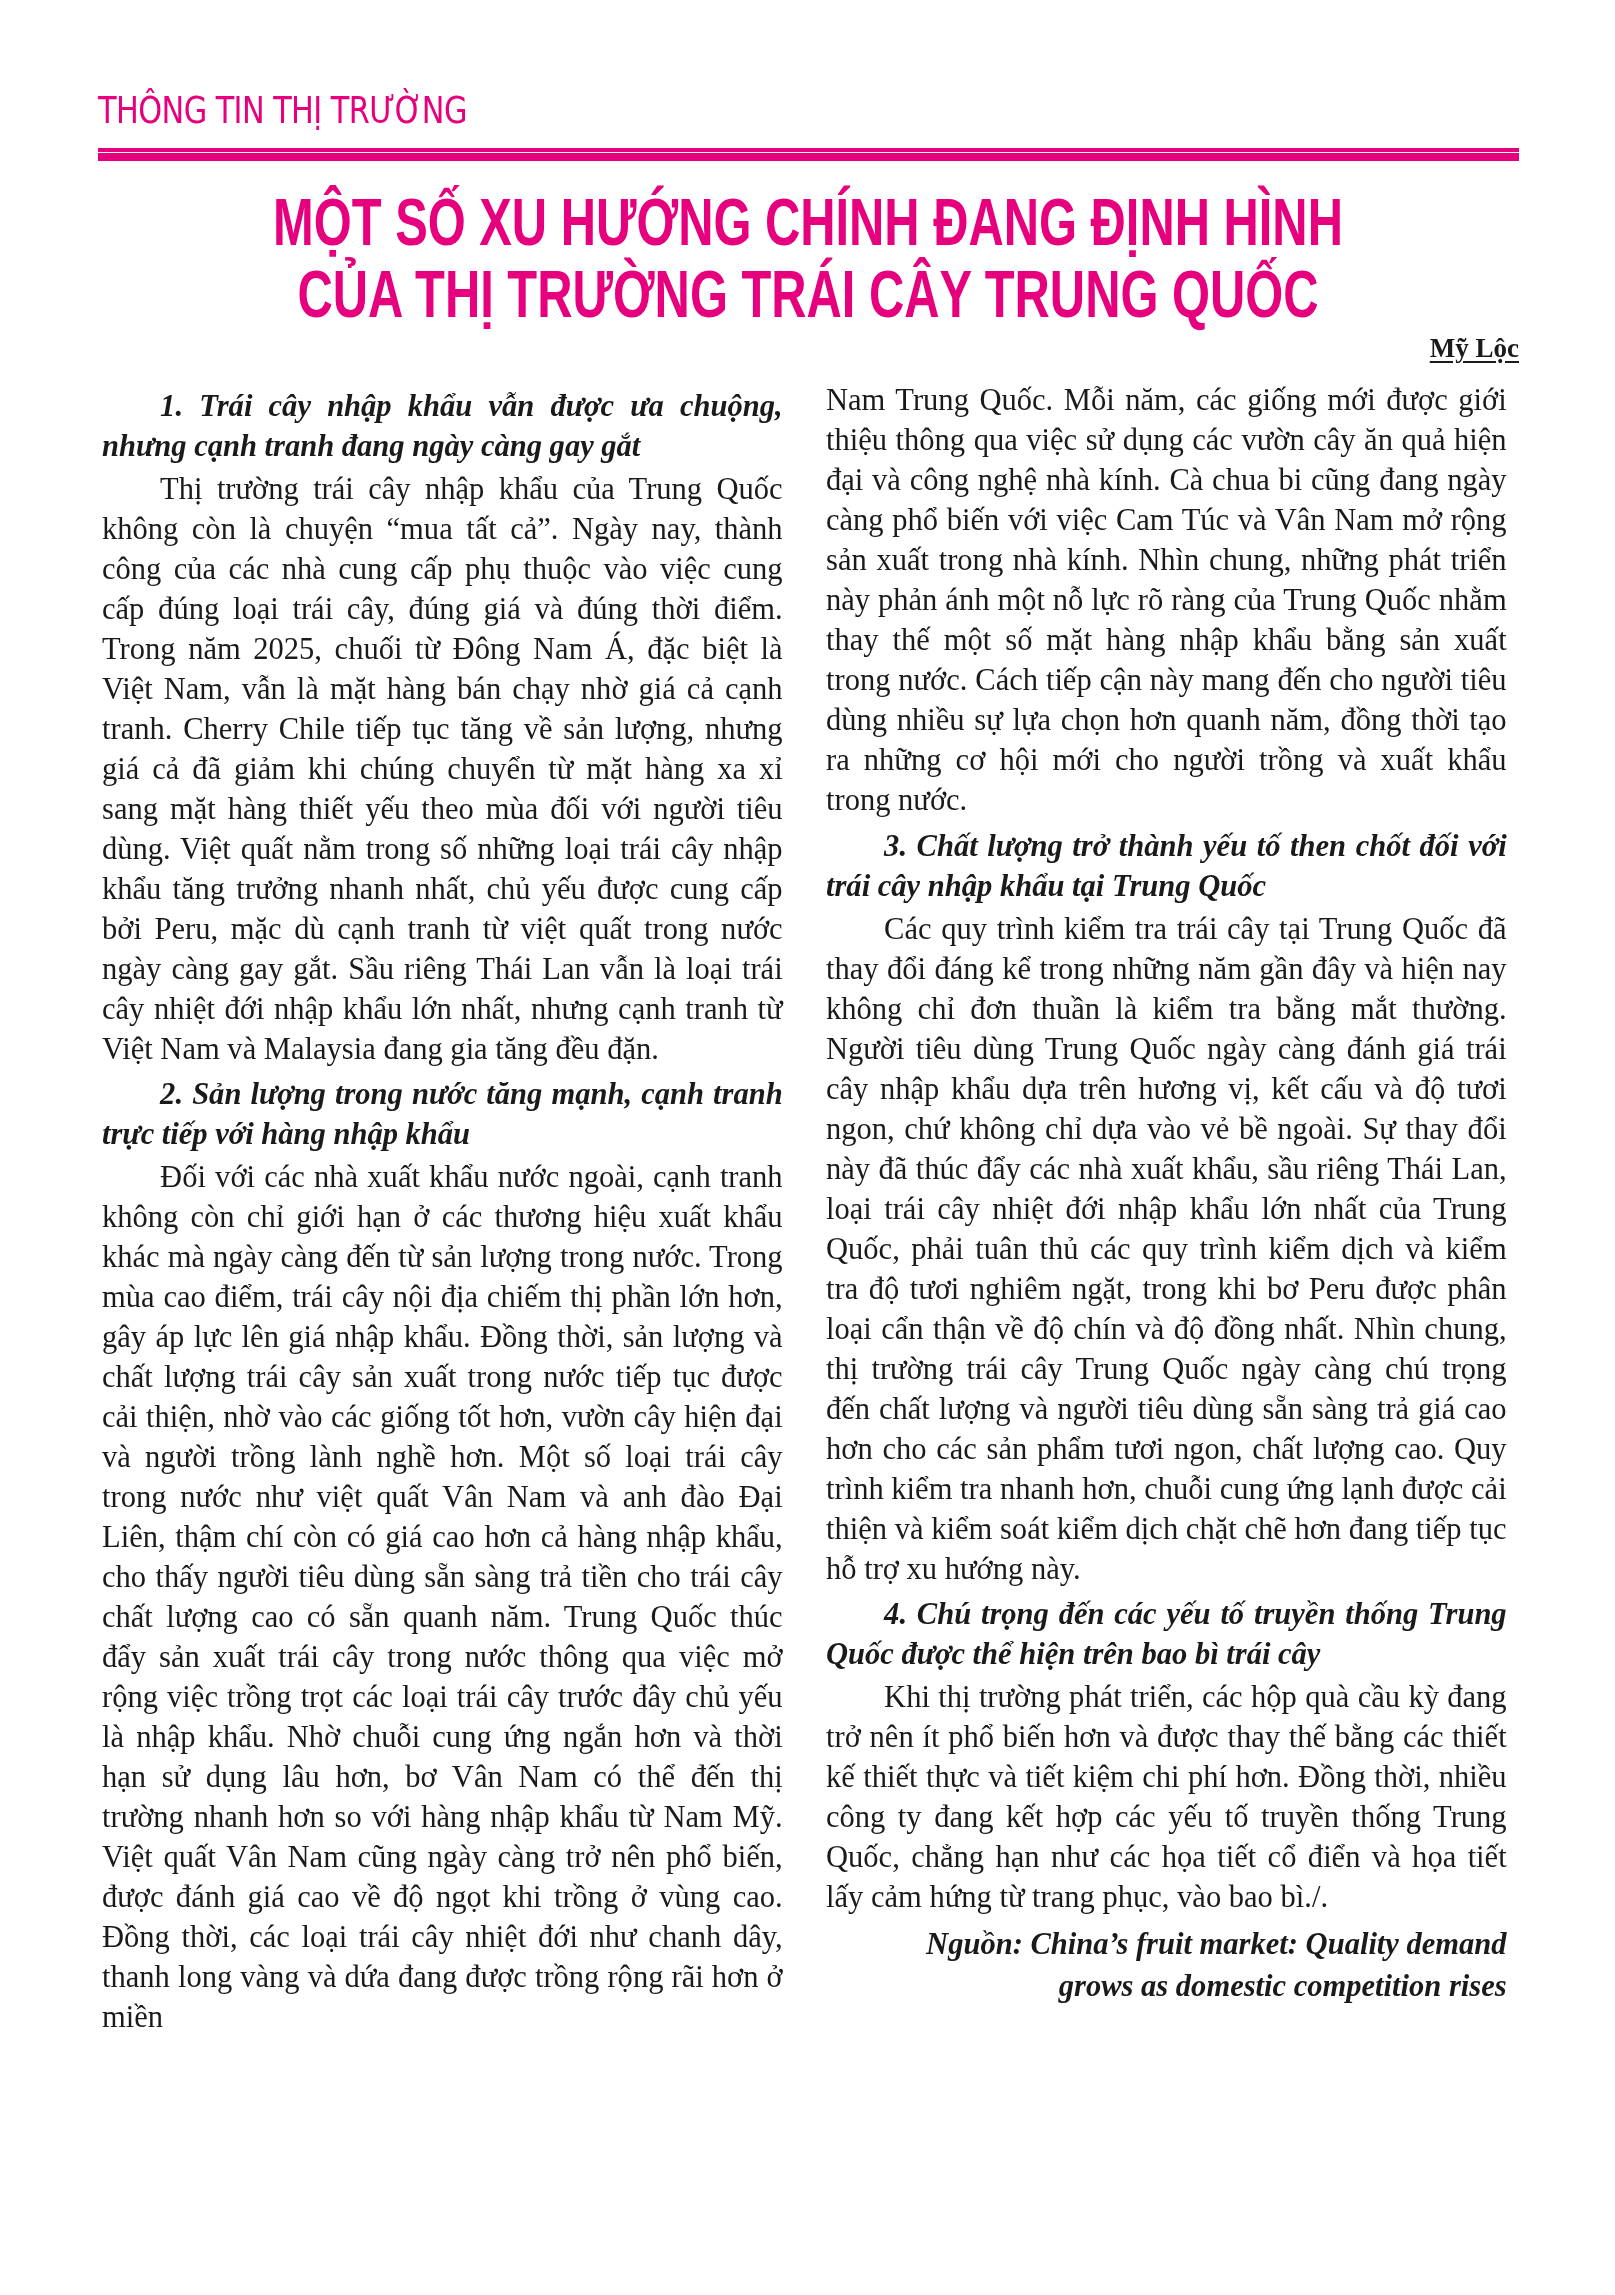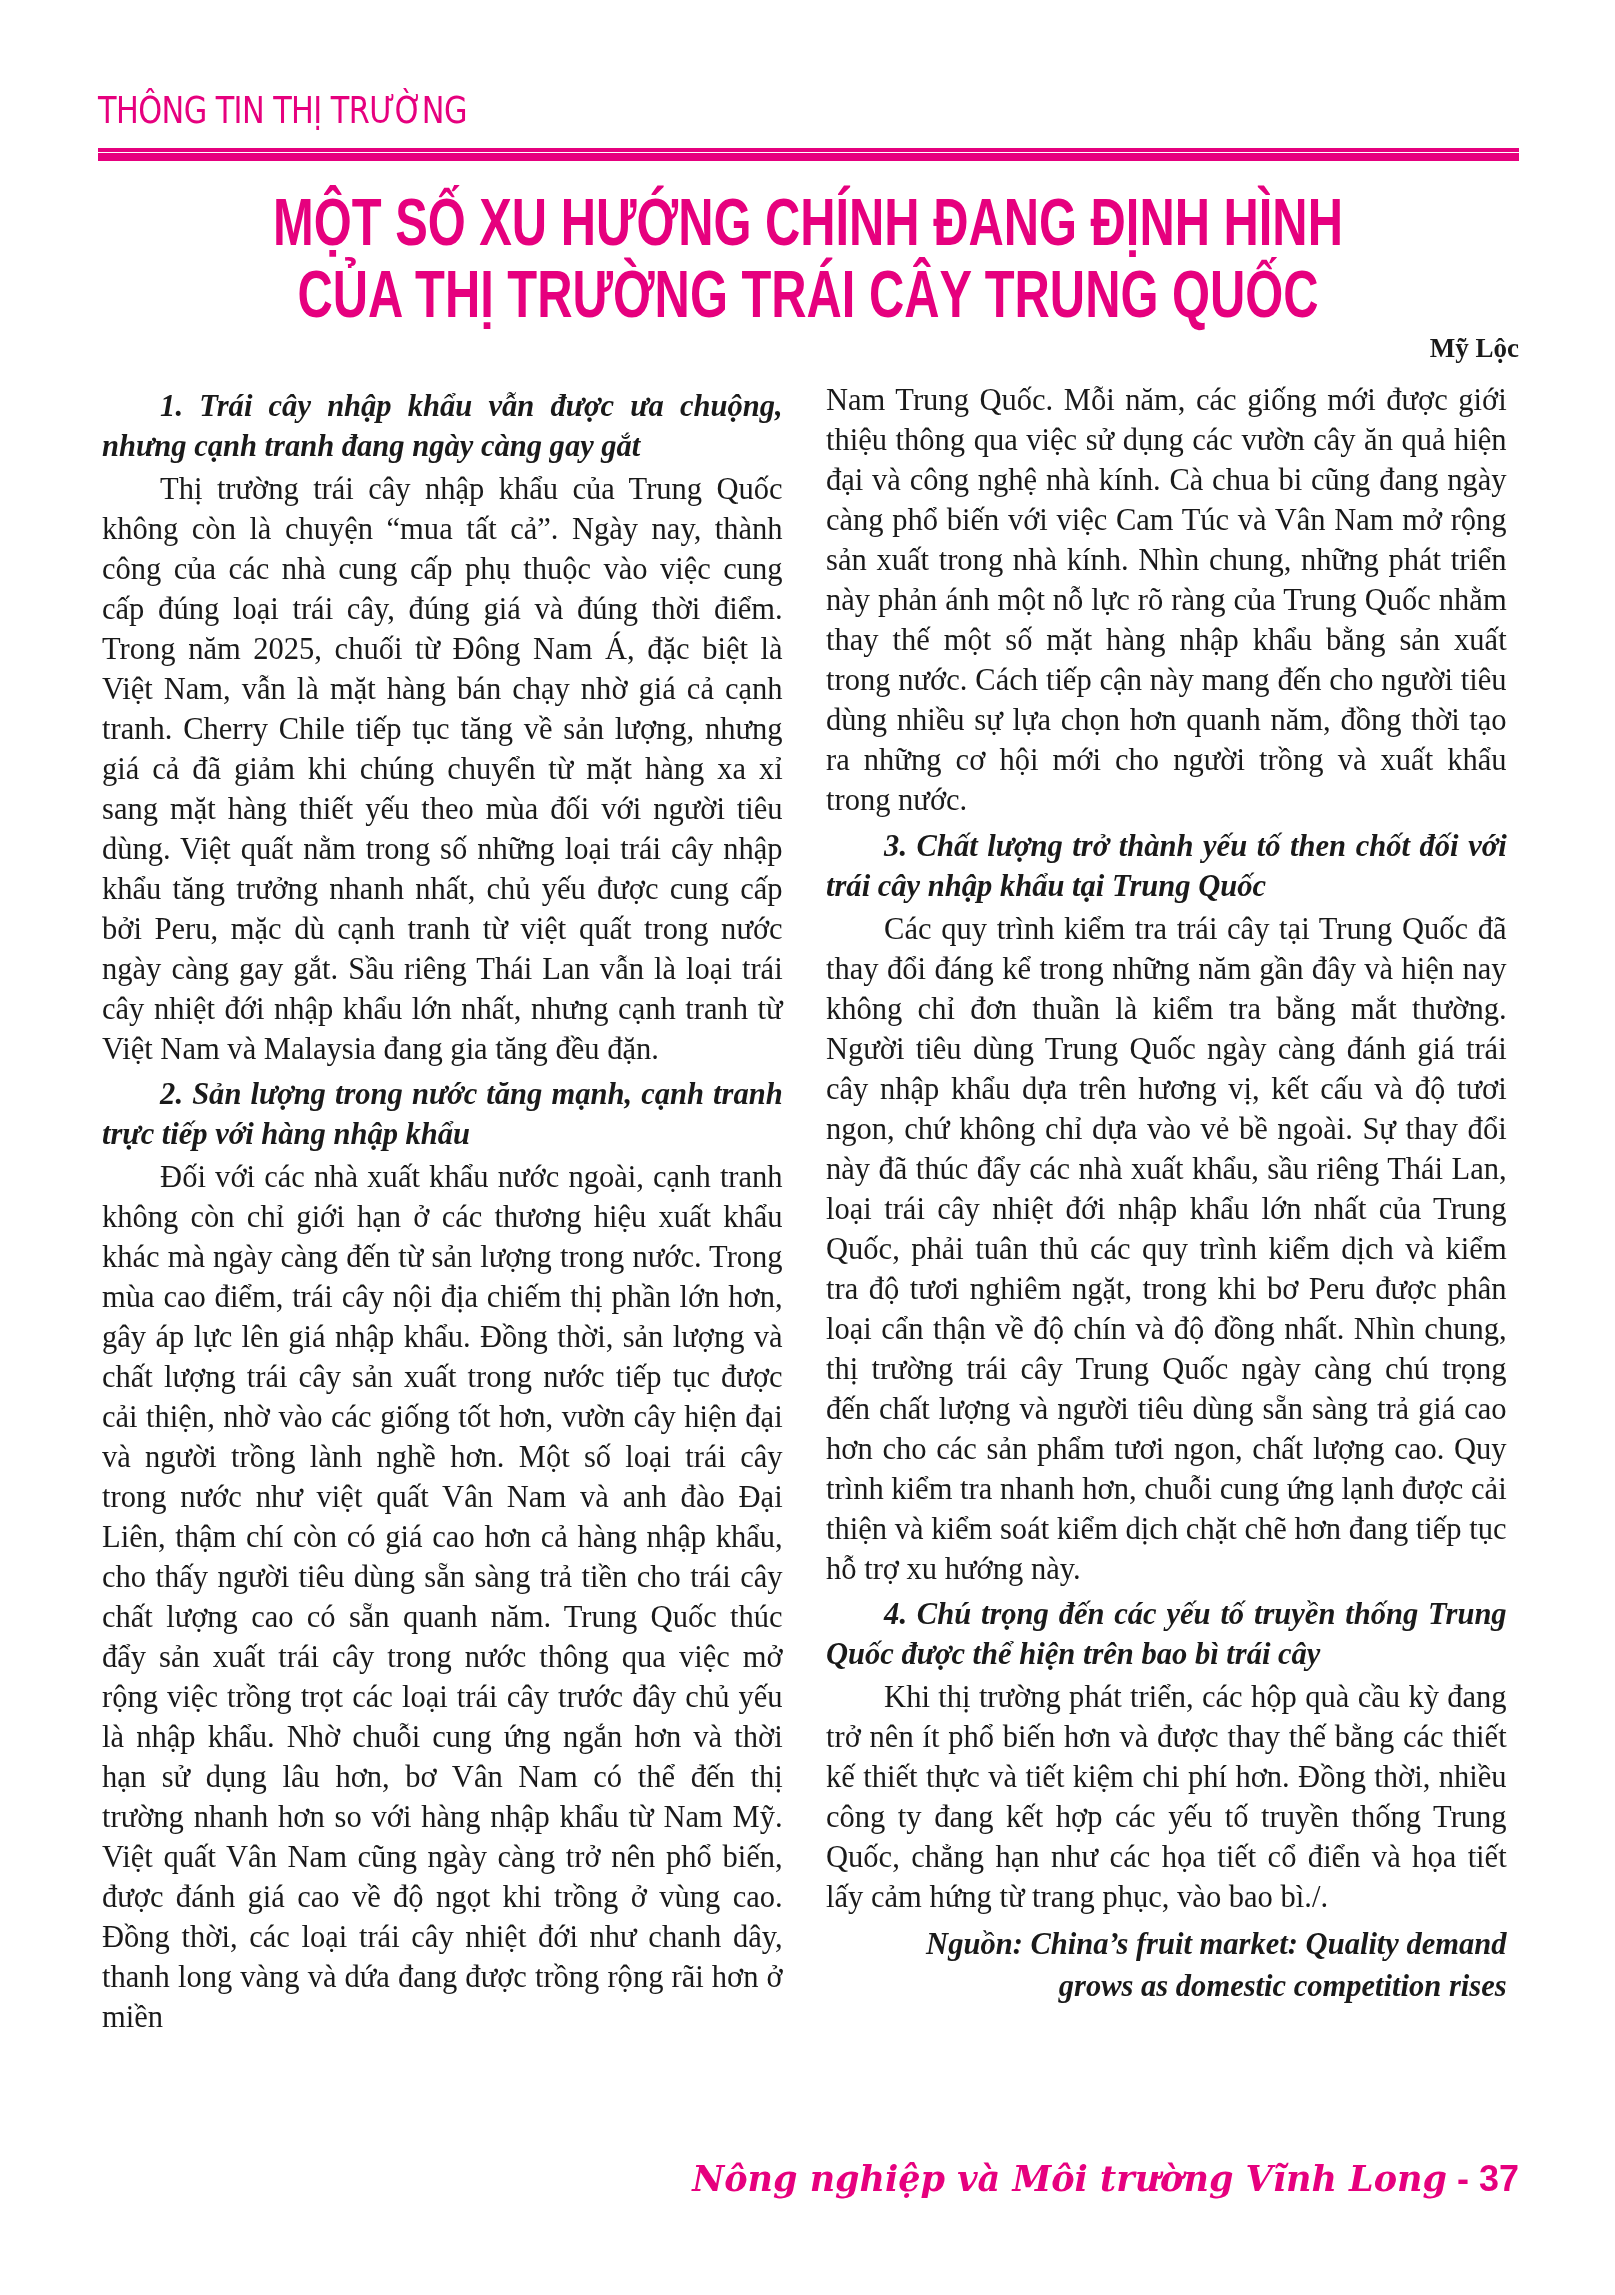--- a/index.html
+++ b/index.html
@@ -21,21 +21,21 @@
       font-family: "Liberation Sans", sans-serif; font-weight: bold;
       color: #E6007E; font-size: 66px; line-height: 1;
       transform: scaleX(0.74); transform-origin: center top; white-space: nowrap;
     }
     .title.l1 { top: 189px; }
     .title.l2 { top: 261px; }
 
     .byline {
       position: absolute; right: 97px; top: 333px;
       font-family: "Liberation Serif", serif; font-weight: bold; font-size: 27px;
-      color: #1a1a1a; text-underline-offset: 4.3px;
+      color: #1a1a1a; text-decoration: underline; text-underline-offset: 4.3px;
     }
 
     .col {
       position: absolute; top: 380px; width: 691px;
       font-family: "Liberation Serif", serif; font-size: 31px; line-height: 40px;
       color: #1a1a1a; text-align: justify; transform: scaleX(0.985); transform-origin: left top;
     }
     .col.left { left: 102px; }
     .col.right { left: 826px; top: 380px; }
     .col p { margin: 0; text-indent: 59px; }
@@ -86,18 +86,15 @@
     <h3>3. Chất lượng trở thành yếu tố then chốt đối với trái cây nhập khẩu tại Trung Quốc</h3>
     <p>Các quy trình kiểm tra trái cây tại Trung Quốc đã thay đổi đáng kể trong những năm gần đây và hiện nay không chỉ đơn thuần là kiểm tra bằng mắt thường. Người tiêu dùng Trung Quốc ngày càng đánh giá trái cây nhập khẩu dựa trên hương vị, kết cấu và độ tươi ngon, chứ không chỉ dựa vào vẻ bề ngoài. Sự thay đổi này đã thúc đẩy các nhà xuất khẩu, sầu riêng Thái Lan, loại trái cây nhiệt đới nhập khẩu lớn nhất của Trung Quốc, phải tuân thủ các quy trình kiểm dịch và kiểm tra độ tươi nghiêm ngặt, trong khi bơ Peru được phân loại cẩn thận về độ chín và độ đồng nhất. Nhìn chung, thị trường trái cây Trung Quốc ngày càng chú trọng đến chất lượng và người tiêu dùng sẵn sàng trả giá cao hơn cho các sản phẩm tươi ngon, chất lượng cao. Quy trình kiểm tra nhanh hơn, chuỗi cung ứng lạnh được cải thiện và kiểm soát kiểm dịch chặt chẽ hơn đang tiếp tục hỗ trợ xu hướng này.</p>
     <h3>4. Chú trọng đến các yếu tố truyền thống Trung Quốc được thể hiện trên bao bì trái cây</h3>
     <p>Khi thị trường phát triển, các hộp quà cầu kỳ đang trở nên ít phổ biến hơn và được thay thế bằng các thiết kế thiết thực và tiết kiệm chi phí hơn. Đồng thời, nhiều công ty đang kết hợp các yếu tố truyền thống Trung Quốc, chẳng hạn như các họa tiết cổ điển và họa tiết lấy cảm hứng từ trang phục, vào bao bì./.</p>
     <div class="source">
       <div>Nguồn: China’s fruit market: Quality demand</div>
       <div>grows as domestic competition rises</div>
     </div>
   </div>
 
-  <div class="footer">
-    <span class="mag">Nông nghiệp và Môi trường Vĩnh Long</span><span class="sep"> - </span><span class="pg">37</span>
-  </div>
 
 </div>
 
 
 </body></html>

